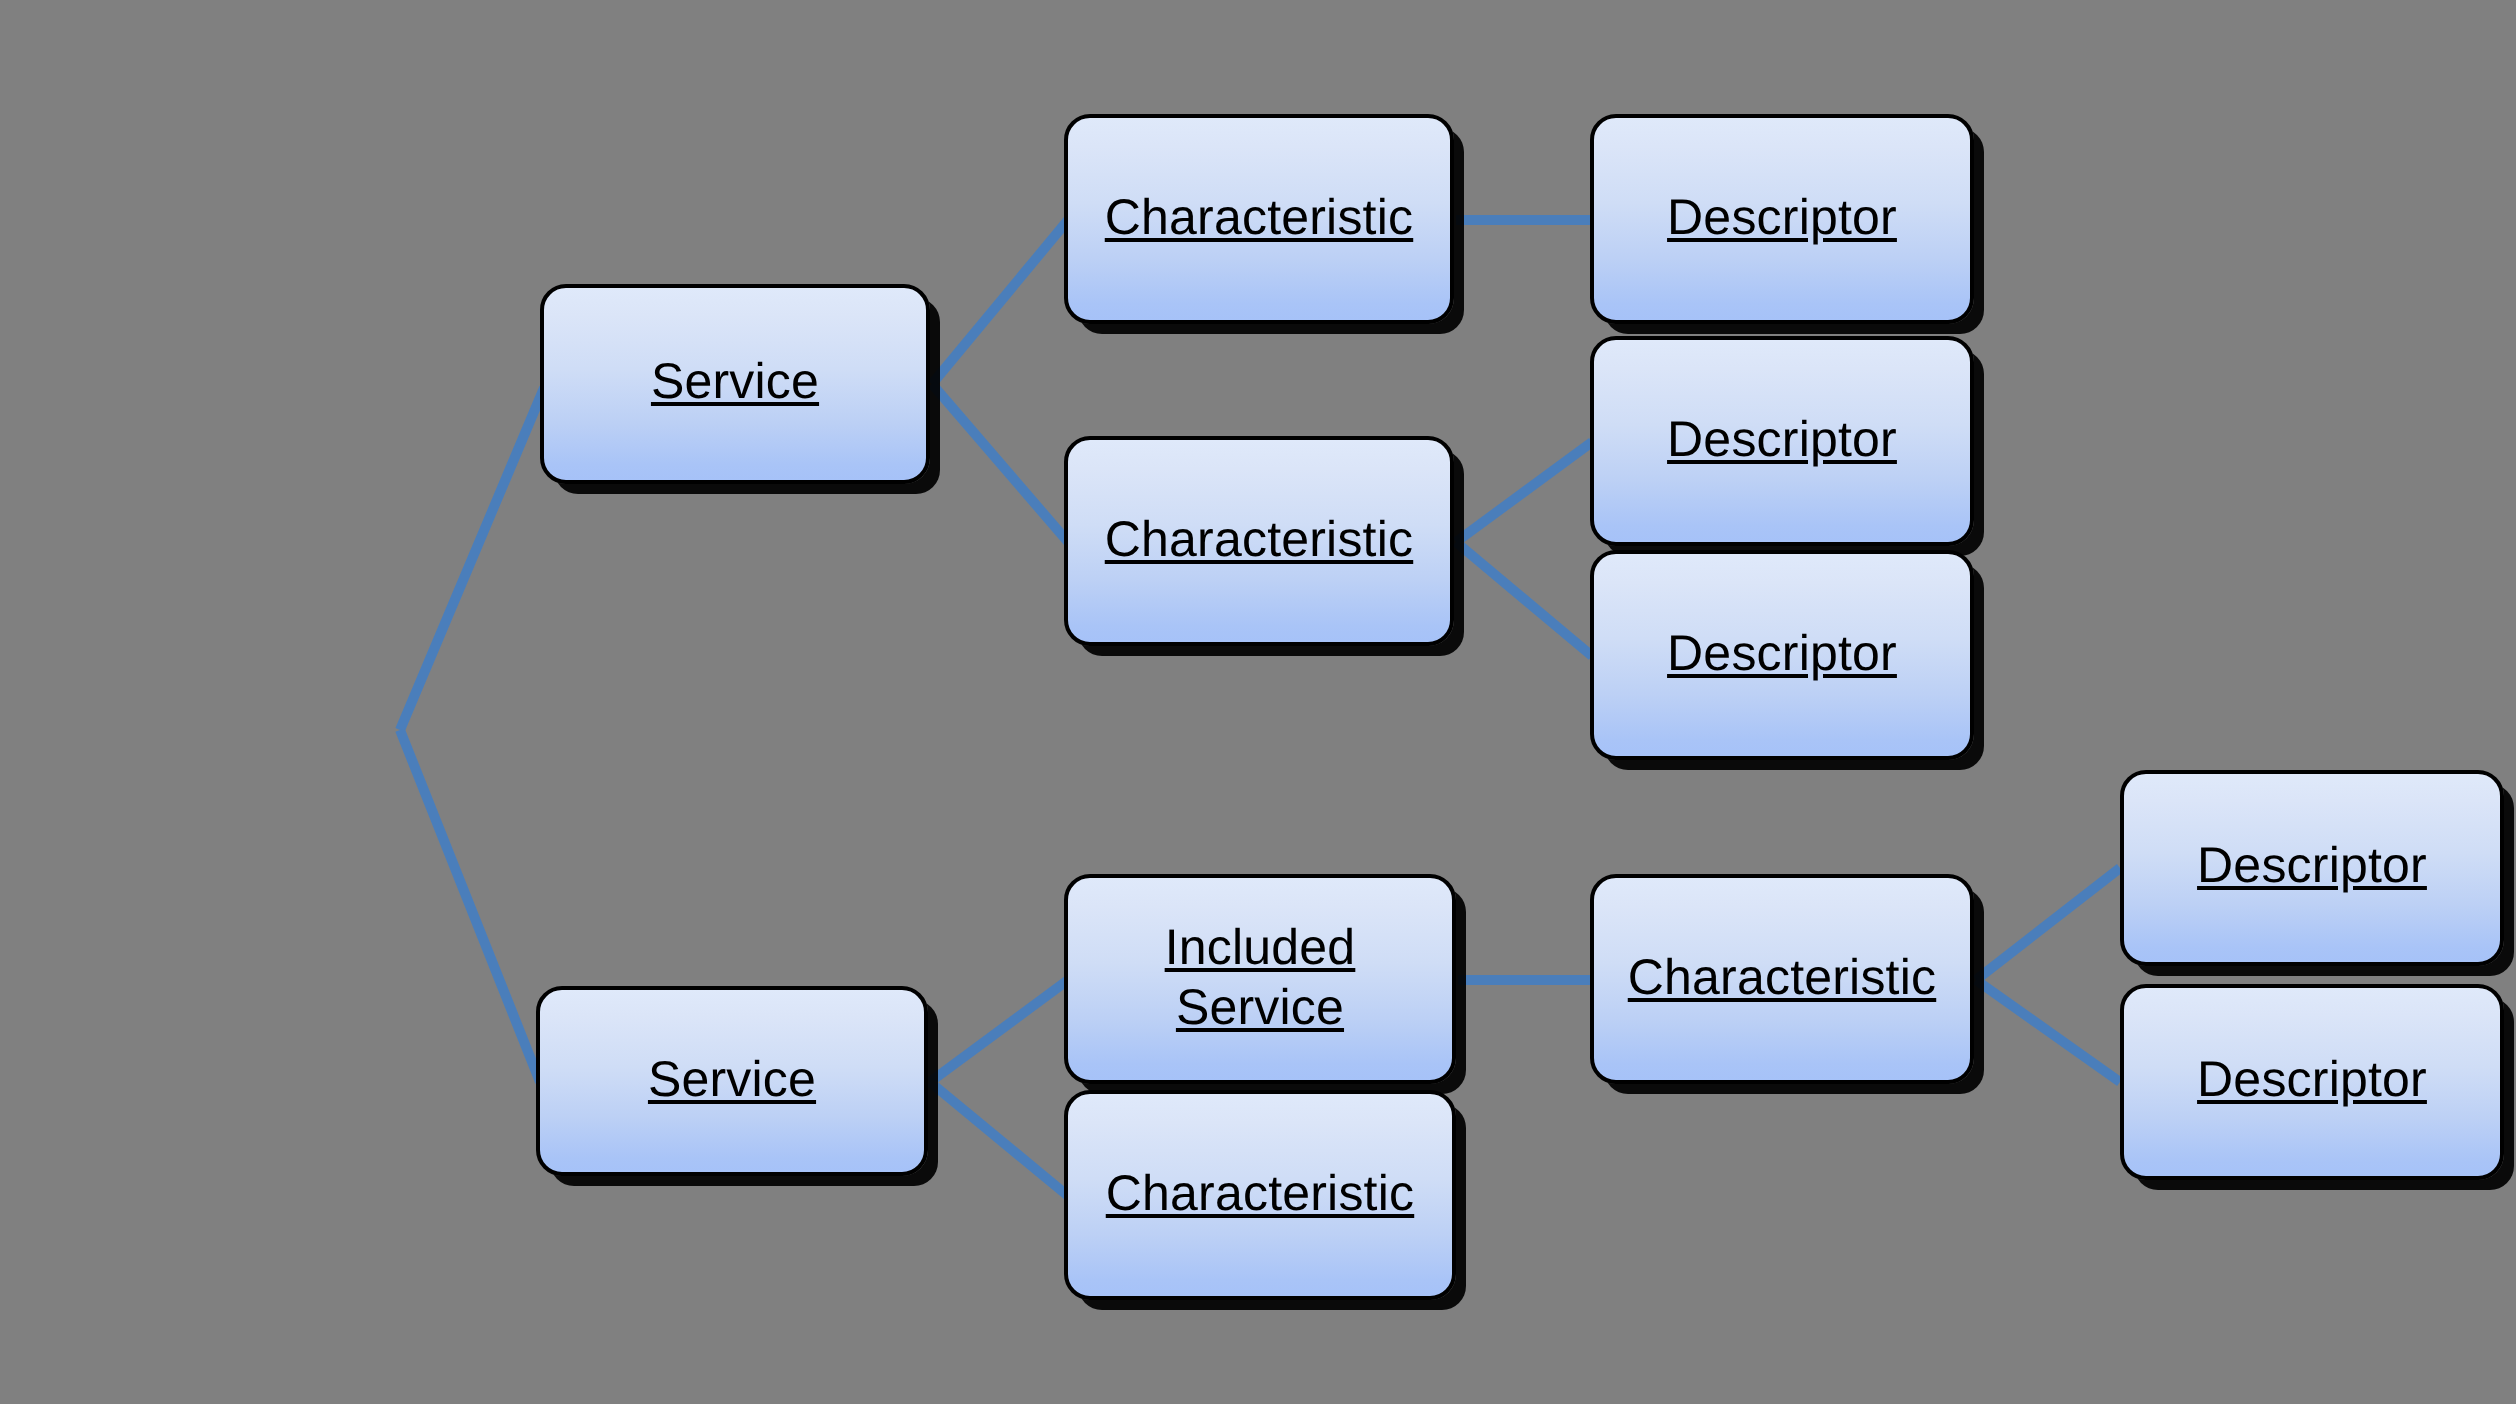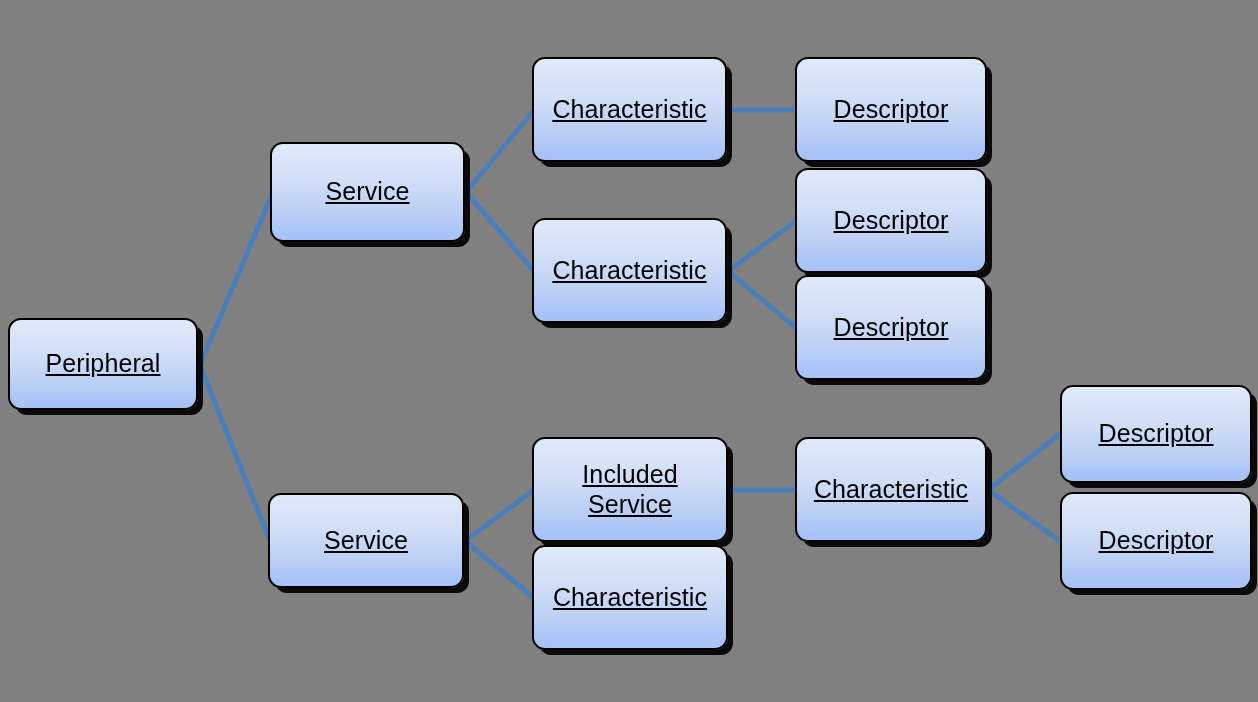--- a/index.html
+++ b/index.html
@@ -77,21 +77,20 @@
       <line x1="728" y1="271" x2="796" y2="221" stroke="#4a7ebb" stroke-width="5" stroke-linecap="butt"></line>
       <line x1="728" y1="271" x2="796" y2="328" stroke="#4a7ebb" stroke-width="5" stroke-linecap="butt"></line>
       <line x1="465" y1="541" x2="534" y2="490" stroke="#4a7ebb" stroke-width="5" stroke-linecap="butt"></line>
       <line x1="465" y1="541" x2="534" y2="598" stroke="#4a7ebb" stroke-width="5" stroke-linecap="butt"></line>
       <line x1="729" y1="490" x2="796" y2="490" stroke="#4a7ebb" stroke-width="5" stroke-linecap="butt"></line>
       <line x1="988" y1="490" x2="1060" y2="434" stroke="#4a7ebb" stroke-width="5" stroke-linecap="butt"></line>
       <line x1="988" y1="490" x2="1060" y2="541" stroke="#4a7ebb" stroke-width="5" stroke-linecap="butt"></line>
     </svg>
 
   <div id="node-layer">
-      <div class="node" style="left: 8px; top: 318px; width: 190px; height: 92px;"><span class="node-label">Peripheral</span></div>
       <div class="node" style="left: 270px; top: 142px; width: 195px; height: 100px;"><span class="node-label">Service</span></div>
       <div class="node" style="left: 532px; top: 57px; width: 195px; height: 105px;"><span class="node-label">Characteristic</span></div>
       <div class="node" style="left: 532px; top: 218px; width: 195px; height: 105px;"><span class="node-label">Characteristic</span></div>
       <div class="node" style="left: 795px; top: 57px; width: 192px; height: 105px;"><span class="node-label">Descriptor</span></div>
       <div class="node" style="left: 795px; top: 168px; width: 192px; height: 105px;"><span class="node-label">Descriptor</span></div>
       <div class="node" style="left: 795px; top: 275px; width: 192px; height: 105px;"><span class="node-label">Descriptor</span></div>
       <div class="node" style="left: 268px; top: 493px; width: 196px; height: 95px;"><span class="node-label">Service</span></div>
       <div class="node" style="left: 532px; top: 437px; width: 196px; height: 105px; align-items: center;"><span class="node-label">Included
 Service</span></div>
       <div class="node" style="left: 532px; top: 545px; width: 196px; height: 105px;"><span class="node-label">Characteristic</span></div>

